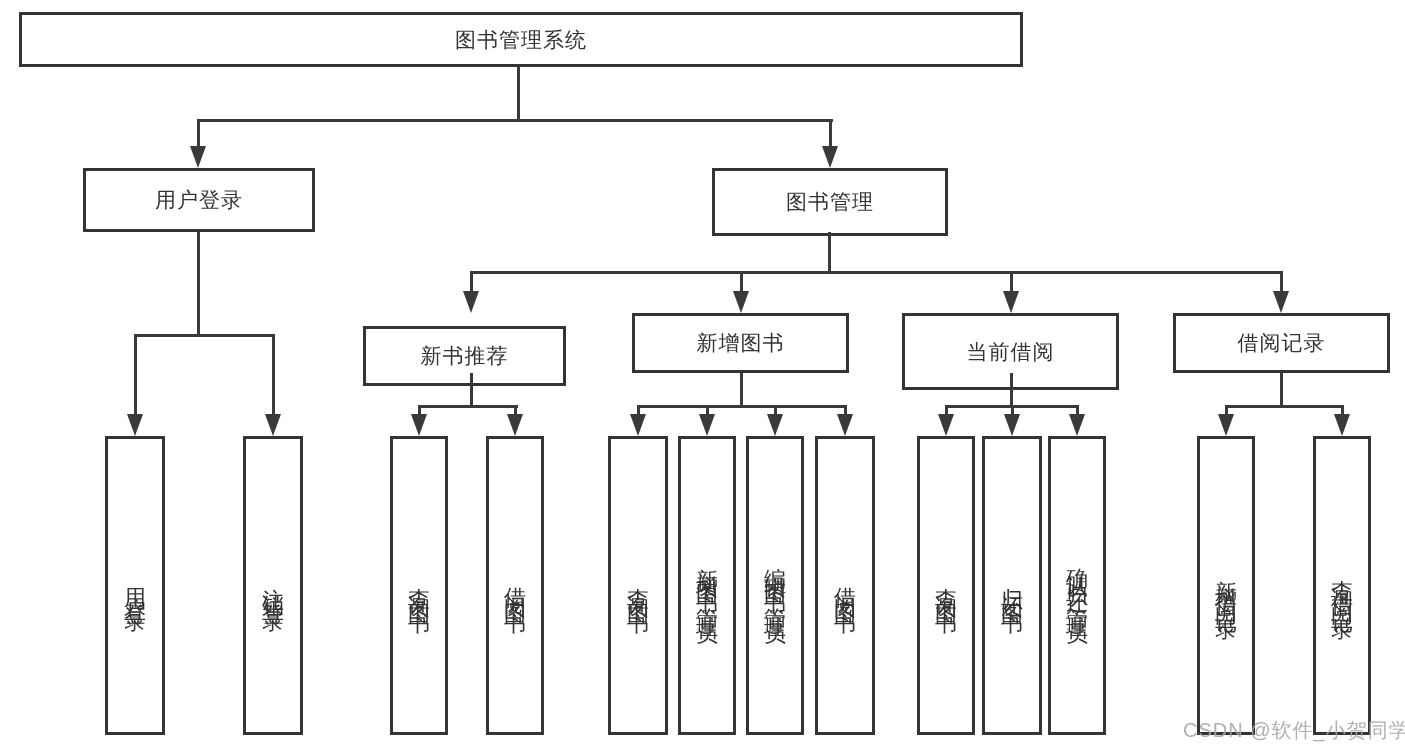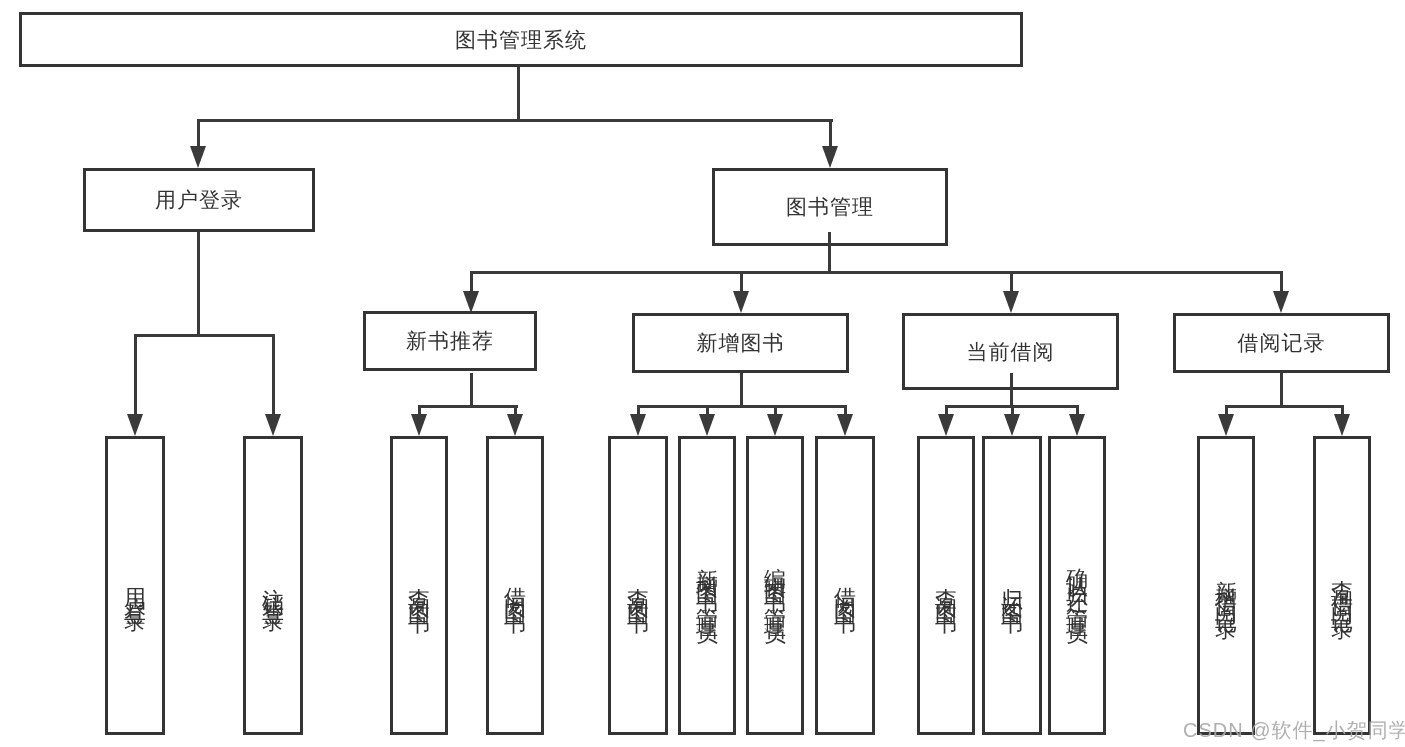--- a/index.html
+++ b/index.html
@@ -30,23 +30,23 @@
   }
 </style>
 </head>
 <body>
 
 <div class="canvas">
 
   <div class="box hbox" style="left:19px;top:12px;width:1004px;height:55px">图书管理系统</div>
 
   <div class="box hbox" style="left:83px;top:168px;width:232px;height:64px">用户登录</div>
-  <div class="box hbox" style="left:712px;top:168px;width:236px;height:78px">图书管理</div>
+  <div class="box hbox" style="left:712px;top:168px;width:236px;height:68px">图书管理</div>
 
-  <div class="box hbox" style="left:363px;top:311px;width:174px;height:60px">新书推荐</div>
+  <div class="box hbox" style="left:363px;top:326px;width:203px;height:60px">新书推荐</div>
   <div class="box hbox" style="left:632px;top:313px;width:217px;height:60px">新增图书</div>
   <div class="box hbox" style="left:902px;top:313px;width:217px;height:77px">当前借阅</div>
   <div class="box hbox" style="left:1173px;top:313px;width:217px;height:60px">借阅记录</div>
 
   <div class="box vbox" style="left:105px;top:436px;width:60px;height:299px">用户登录</div>
   <div class="box vbox" style="left:243px;top:436px;width:60px;height:299px">注销登录</div>
 
   <div class="box vbox" style="left:390px;top:436px;width:58px;height:299px">查询图书</div>
   <div class="box vbox" style="left:486px;top:436px;width:58px;height:299px">借阅图书</div>
 

